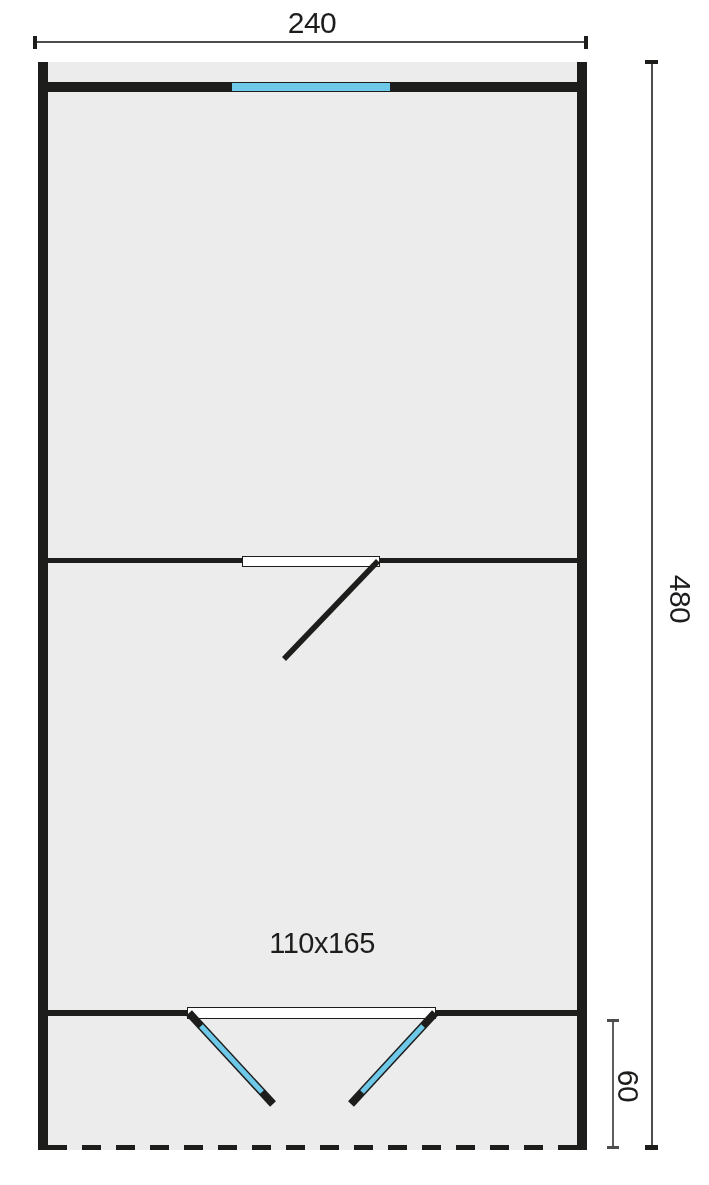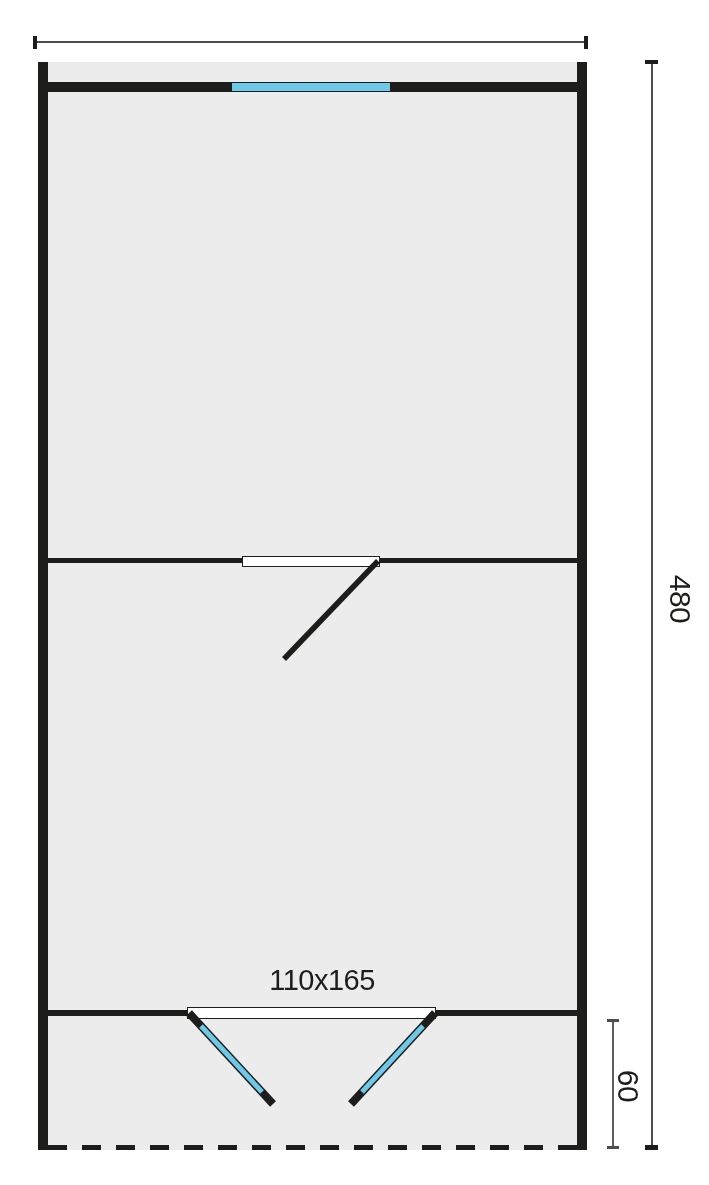--- a/index.html
+++ b/index.html
@@ -54,21 +54,21 @@
     position:absolute;
     color:#1d1d1b;
     font-size:29px;
     line-height:32px;
     text-align:center;
     letter-spacing:-0.5px;
     white-space:nowrap;
   }
   .lbl-240{left:162px;top:7px;width:300px;font-size:30px;}
   .lbl-window{left:214px;top:95px;width:200px;}
-  .lbl-door{left:222px;top:964px;width:200px;}
+  .lbl-door{left:222px;top:927px;width:200px;}
   .rot{transform:rotate(90deg);transform-origin:center;}
   .lbl-480{left:650px;top:583px;width:60px;height:32px;font-size:30px;}
   .lbl-60{left:608px;top:1070px;width:40px;height:32px;font-size:30px;}
   svg.overlay{left:0;top:0;pointer-events:none;}
 </style>
 </head>
 <body>
 
 <div class="canvas">
 
@@ -94,20 +94,21 @@
     <line x1="189" y1="1013" x2="273" y2="1104" stroke="#1d1d1b" stroke-width="8"></line>
     <line x1="201" y1="1026" x2="262" y2="1092" stroke="#6ec8e8" stroke-width="5"></line>
     <line x1="435" y1="1013" x2="351" y2="1104" stroke="#1d1d1b" stroke-width="8"></line>
     <line x1="423" y1="1026" x2="362" y2="1092" stroke="#6ec8e8" stroke-width="5"></line>
     <line x1="48" y1="1147.5" x2="577" y2="1147.5" stroke="#1d1d1b" stroke-width="5" stroke-dasharray="19 15"></line>
   </svg>
 
   <div class="abs dimline dim-240-line"></div>
   <div class="abs tickv dim-240-tick-l"></div>
   <div class="abs tickv dim-240-tick-r"></div>
+  <div class="dim-label lbl-240">240</div>
 
   <div class="abs dimline dim-480-line"></div>
   <div class="abs tickh dim-480-tick-t"></div>
   <div class="abs tickh dim-480-tick-b"></div>
   <div class="dim-label rot lbl-480">480</div>
 
   <div class="abs dim-60-line"></div>
   <div class="abs tickh2 dim-60-tick-t"></div>
   <div class="abs tickh2 dim-60-tick-b"></div>
   <div class="dim-label rot lbl-60">60</div>

